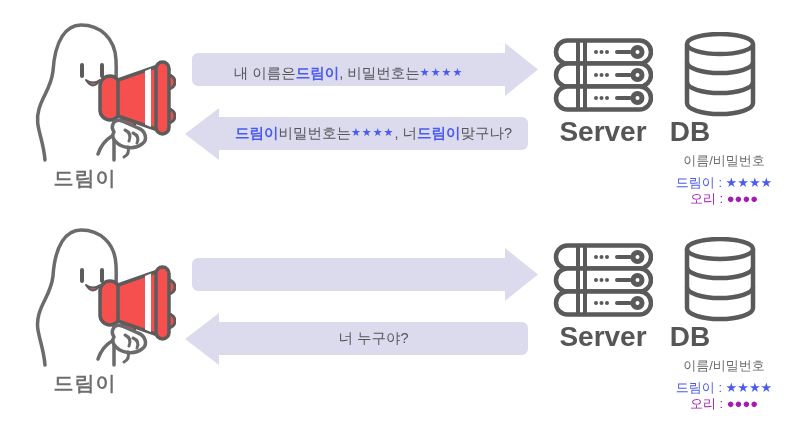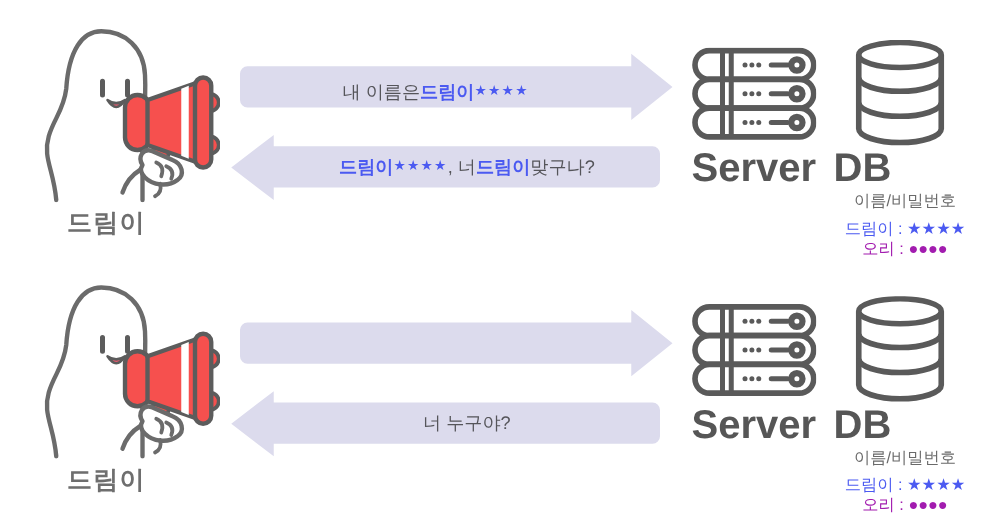--- a/index.html
+++ b/index.html
@@ -32,21 +32,21 @@
   .arrow-text-response { left:219px; top:117px; width:309px; height:33px; }
 
   .c-accent { color:#4b5af1; font-weight:700; }
   .stars { font-size:11px; letter-spacing:1px; position:relative; top:-1px; }
 
   .server-svg { position:absolute; left:553px; top:38px; width:100px; height:74px; }
   .db-svg     { position:absolute; left:683px; top:32px; width:74px;  height:86px; }
 
   .icon-label {
     position:absolute; top:116px; text-align:center;
-    font-size:32px; font-weight:700; color:#565656;
+    font-size:28px; font-weight:700; color:#565656;
   }
   .server-label { left:551px; width:104px; }
   .db-label     { left:649px; width:82px;  }
 
   .db-info { position:absolute; left:656px; top:152px; width:136px; text-align:center; }
   .db-info-header { font-size:13px; color:#6a6a6a; margin-bottom:5px; }
   .db-row { font-size:13px; font-weight:400; line-height:15.5px; white-space:nowrap; }
   .db-row-blue { color:#4b5af1; }
   .db-row-pink { color:#a21caf; }
 </style>
@@ -82,28 +82,30 @@
       </g>
     </svg>
     <div class="actor-label">드림이</div>
 
     <svg class="arrow-svg arrow-request" viewBox="0 0 360 62">
       <path d="M13,13 H320 V3 L353,29.5 L320,56 V46 H13 A6,6 0 0 1 7,40 V19 A6,6 0 0 1 13,13 Z" fill="#dcdbed"></path>
     </svg>
     <div class="arrow-text arrow-text-request">
       <span>내 이름은 </span>
         <span class="c-accent">드림이</span>
+        <span>, 비밀번호는 </span>
         <span class="c-accent stars">★★★★</span>
     </div>
 
     <svg class="arrow-svg arrow-response" viewBox="0 0 356 60">
       <path d="M39,15 H342 A6,6 0 0 1 348,21 V42 A6,6 0 0 1 342,48 H39 V58 L5,32 L39,6 Z" fill="#dcdbed"></path>
     </svg>
     <div class="arrow-text arrow-text-response">
       <span class="c-accent">드림이</span>
+        <span> 비밀번호는 </span>
         <span class="c-accent stars">★★★★</span>
         <span>, 너 </span>
         <span class="c-accent">드림이</span>
         <span> 맞구나?</span>
     </div>
 
     <svg class="server-svg" viewBox="0 0 100 74">
       <g fill="#ffffff" stroke="#5a5a5a" stroke-width="4.5">
         <rect x="3" y="2.5" width="95" height="23" rx="11.5"></rect>
         <rect x="3" y="25.5" width="95" height="23" rx="11.5"></rect>

